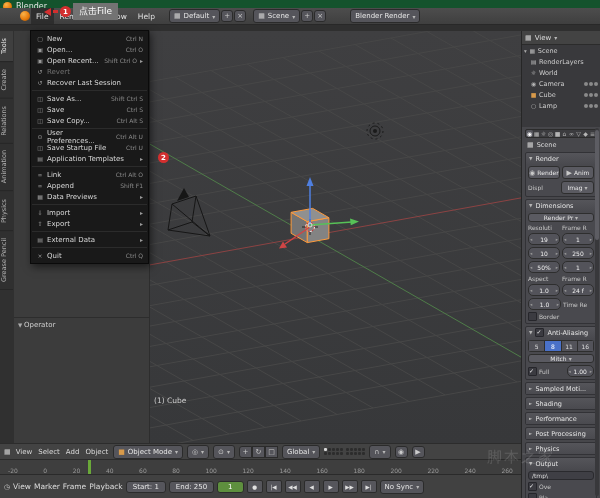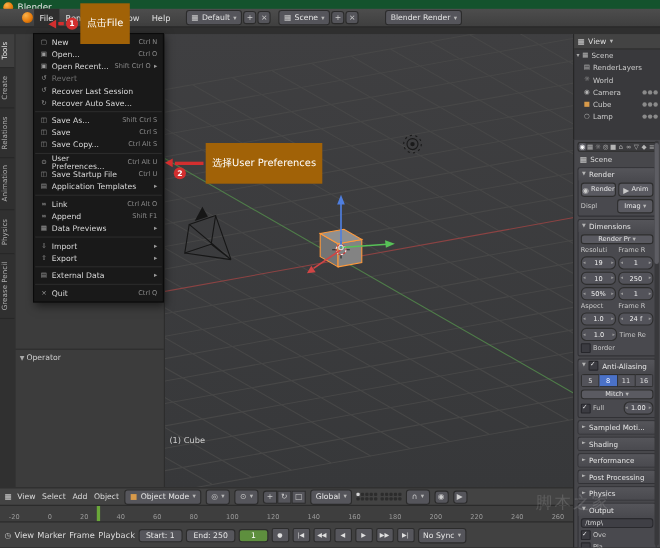--- a/index.html
+++ b/index.html
@@ -113,21 +113,21 @@
   .mi{height:11px;display:flex;align-items:center;gap:3px;padding:0 5px;font-size:7px;color:#d8d8d8}
   .mi.disabled{color:#707070}
   .mi-ic{width:8px;font-size:6px;color:#9a9a9a;text-align:center;flex:none}
   .mi-sc{margin-left:auto;font-size:6px;color:#8b8b8b;white-space:nowrap}
   .mi-ar{font-size:6px;color:#9a9a9a}
   .msep{border-top:1px solid #2b2b2b;margin:2px 1px}
 
   
   .badge{width:11px;height:11px;border-radius:50%;background:#d32f2f;color:#fff;font-size:7px;
          display:flex;align-items:center;justify-content:center;font-weight:bold;flex:none}
-  .callout{background:#a16207;color:#fff;font-size:9px;padding:12px 6px;white-space:nowrap}
+  .callout{background:#737373;color:#fff;font-size:9px;padding:2px 6px;white-space:nowrap}
   .ar-head{width:0;height:0;border:4px solid transparent;border-right:7px solid #d32f2f;flex:none}
   .ar-shaft{height:3px;background:#d32f2f;flex:none}
   .ann{z-index:60;gap:2px}
   .watermark{left:487px;top:448px;z-index:70;font-size:15px;color:rgba(230,230,230,.16);letter-spacing:2px}
 </style>
 </head>
 <body>
 
 <div class="app">
 
@@ -532,24 +532,20 @@
       <span class="mi-ar">▸</span>
     </div>
     <div class="mi disabled">
       <span class="mi-ic">↺</span>
       <span>Revert</span>
     </div>
     <div class="mi">
       <span class="mi-ic">↺</span>
       <span>Recover Last Session</span>
     </div>
-    <div class="mi">
-      <span class="mi-ic">↻</span>
-      <span>Recover Auto Save...</span>
-    </div>
     <div class="msep"></div>
     <div class="mi">
       <span class="mi-ic">◫</span>
       <span>Save As...</span>
       <span class="mi-sc">Shift Ctrl S</span>
     </div>
     <div class="mi">
       <span class="mi-ic">◫</span>
       <span>Save</span>
       <span class="mi-sc">Ctrl S</span>
@@ -621,22 +617,17 @@
     </div>
   </div>
 
   <div class="r fx ann" style="left:40px;top:3px">
     <span class="ar-head"></span>
     <span class="ar-shaft" style="width:5px"></span>
     <span class="badge">1</span>
     <span class="callout">点击File</span>
   </div>
 
-  <div class="r fx ann" style="left:146px;top:142px;height:12px">
-    <span class="ar-head"></span>
-    <span class="ar-shaft" style="width:26px"></span>
-    <span class="callout">选择User Preferences</span>
-  </div>
   <span class="r badge" style="left:158px;top:152px;z-index:61">2</span>
 
   <div class="r watermark">脚本之家</div>
 
 </div>
 
 </body></html>

